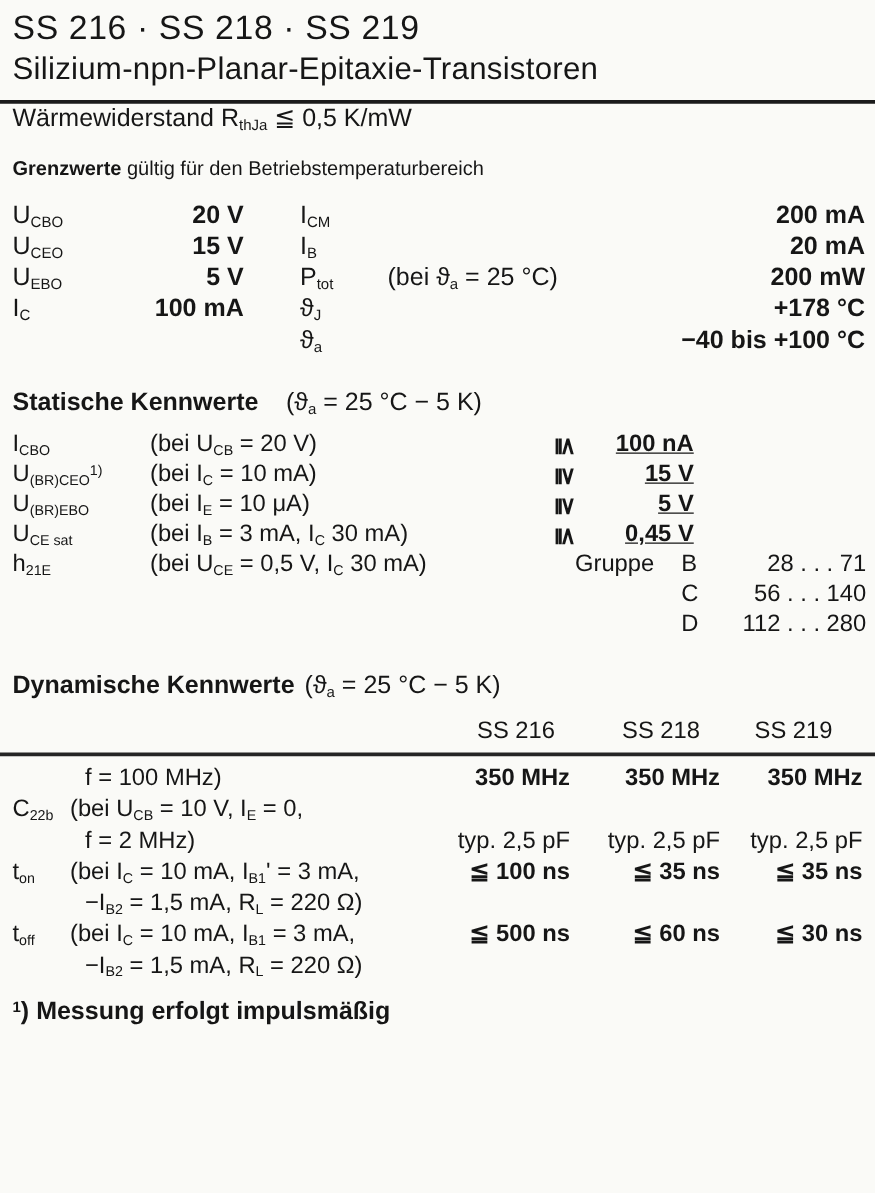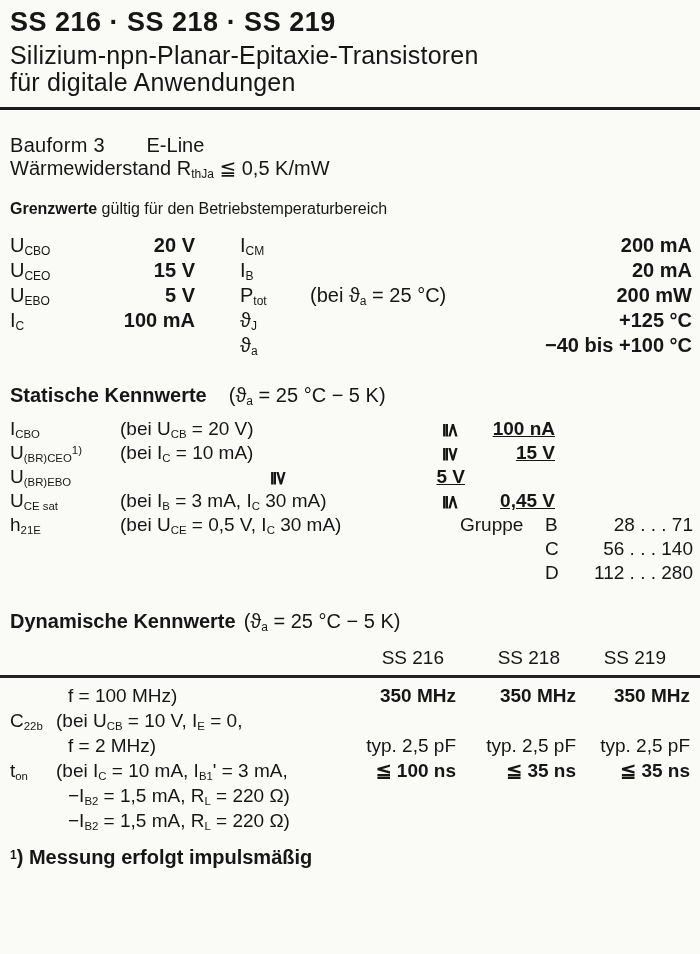--- a/index.html
+++ b/index.html
@@ -9,21 +9,21 @@
     color:#161616;
     font-family:"Liberation Sans", sans-serif;
     overflow:hidden;
     -webkit-font-smoothing:antialiased;
   }
   .page{padding:6px 8px 0 10px;width:682px;}
   sub{font-size:0.60em;vertical-align:-0.28em;line-height:0;letter-spacing:0;}
   sup{font-size:0.60em;vertical-align:0.45em;line-height:0;}
 
   
-  .title{font-size:27px;font-weight:700;letter-spacing:0.5px;line-height:32px;margin:0;}
+  .title{font-size:27px;font-weight:400;letter-spacing:0.5px;line-height:32px;margin:0;}
   .subtitle{font-size:25px;font-weight:400;line-height:27px;margin-top:4px;letter-spacing:0.2px;}
   .rule{border:none;border-top:3px solid #1b1b1b;margin:11px 0 0 -10px;width:700px;}
   .rule2{border:none;border-top:3px solid #242424;margin:6px 0 0 -10px;width:700px;}
 
   .bauform{margin-top:24px;font-size:20px;line-height:22px;}
   .bauform .bf-label{font-weight:400;letter-spacing:0.3px;}
   .bauform .bf-value{margin-left:36px;}
 
   .thermal{font-size:20px;line-height:24px;}
 
@@ -65,29 +65,24 @@
   .footnote{margin-top:12px;font-size:20px;font-weight:700;line-height:24px;}
 </style>
 </head>
 <body>
 
 <div class="page">
 
   <div class="title">SS 216 · SS 218 · SS 219</div>
   <div class="subtitle">
     <div>Silizium-npn-Planar-Epitaxie-Transistoren</div>
-    <div>für digitale Anwendungen</div>
   </div>
 
   <hr class="rule">
 
-  <div class="bauform">
-    <span class="bf-label">Bauform 3</span>
-    <span class="bf-value">E-Line</span>
-  </div>
 
   <div class="thermal"><span>Wärmewiderstand  R</span><sub>thJa</sub><span>  ≦  0,5 K/mW</span></div>
 
   <div class="sec-heading">
     <b>Grenzwerte</b><span> gültig für den Betriebstemperaturbereich</span>
   </div>
 
   <div class="g-table">
     <div class="g-row">
       <span><span>U</span><sub>CBO</sub></span>
@@ -112,21 +107,21 @@
       <span><span>P</span><sub>tot</sub></span>
       <span><span>(bei ϑ</span><sub>a</sub><span> = 25 °C)</span></span>
       <span class="g-v2">200 mW</span>
     </div>
     <div class="g-row">
       <span><span>I</span><sub>C</sub></span>
       <span class="g-v1">100 mA</span>
       <span></span>
       <span><span>ϑ</span><sub>J</sub></span>
       <span></span>
-      <span class="g-v2">+125 °C</span>
+      <span class="g-v2">+178 °C</span>
     </div>
     <div class="g-row">
       <span></span>
       <span class="g-v1"></span>
       <span></span>
       <span><span>ϑ</span><sub>a</sub></span>
       <span></span>
       <span class="g-v2">−40 bis +100 °C</span>
     </div>
   </div>
@@ -145,20 +140,21 @@
     </div>
     <div class="s-row">
       <span><span>U</span><sub>(BR)CEO</sub><sup>1)</sup></span>
       <span><span>(bei I</span><sub>C</sub><span> = 10 mA)</span></span>
       <span class="s-rel"><span class="rot">≧</span></span>
       <span class="s-val">15 V</span>
       <span></span>
     </div>
     <div class="s-row">
       <span><span>U</span><sub>(BR)EBO</sub></span>
+      <span><span>(bei I</span><sub>E</sub><span> = 10 μA)</span></span>
       <span class="s-rel"><span class="rot">≧</span></span>
       <span class="s-val">5 V</span>
       <span></span>
     </div>
     <div class="s-row">
       <span><span>U</span><sub>CE sat</sub></span>
       <span><span>(bei I</span><sub>B</sub><span> =  3 mA, I</span><sub>C</sub><span> 30 mA)</span></span>
       <span class="s-rel"><span class="rot">≦</span></span>
       <span class="s-val">0,45 V</span>
       <span></span>
@@ -241,20 +237,27 @@
         <span></span>
         <span class="d-ind"><span>−I</span><sub>B2</sub><span> = 1,5 mA, R</span><sub>L</sub><span>  = 220 Ω)</span></span>
         <span class="d-v v1"></span>
         <span class="d-v v2"></span>
         <span class="d-v v3"></span>
       </div>
     </div>
 
     <div>
       <div class="d-line">
+        <span><span>t</span><sub>off</sub></span>
+        <span><span>(bei I</span><sub>C</sub><span> =  10 mA, I</span><sub>B1</sub><span> = 3 mA,</span></span>
+        <span class="d-v v1 bold">≦ 500 ns</span>
+        <span class="d-v v2 bold">≦  60 ns</span>
+        <span class="d-v v3 bold">≦  30 ns</span>
+      </div>
+      <div class="d-line">
         <span></span>
         <span class="d-ind"><span>−I</span><sub>B2</sub><span> = 1,5 mA, R</span><sub>L</sub><span>  = 220 Ω)</span></span>
         <span class="d-v v1"></span>
         <span class="d-v v2"></span>
         <span class="d-v v3"></span>
       </div>
     </div>
 
   </div>
 

